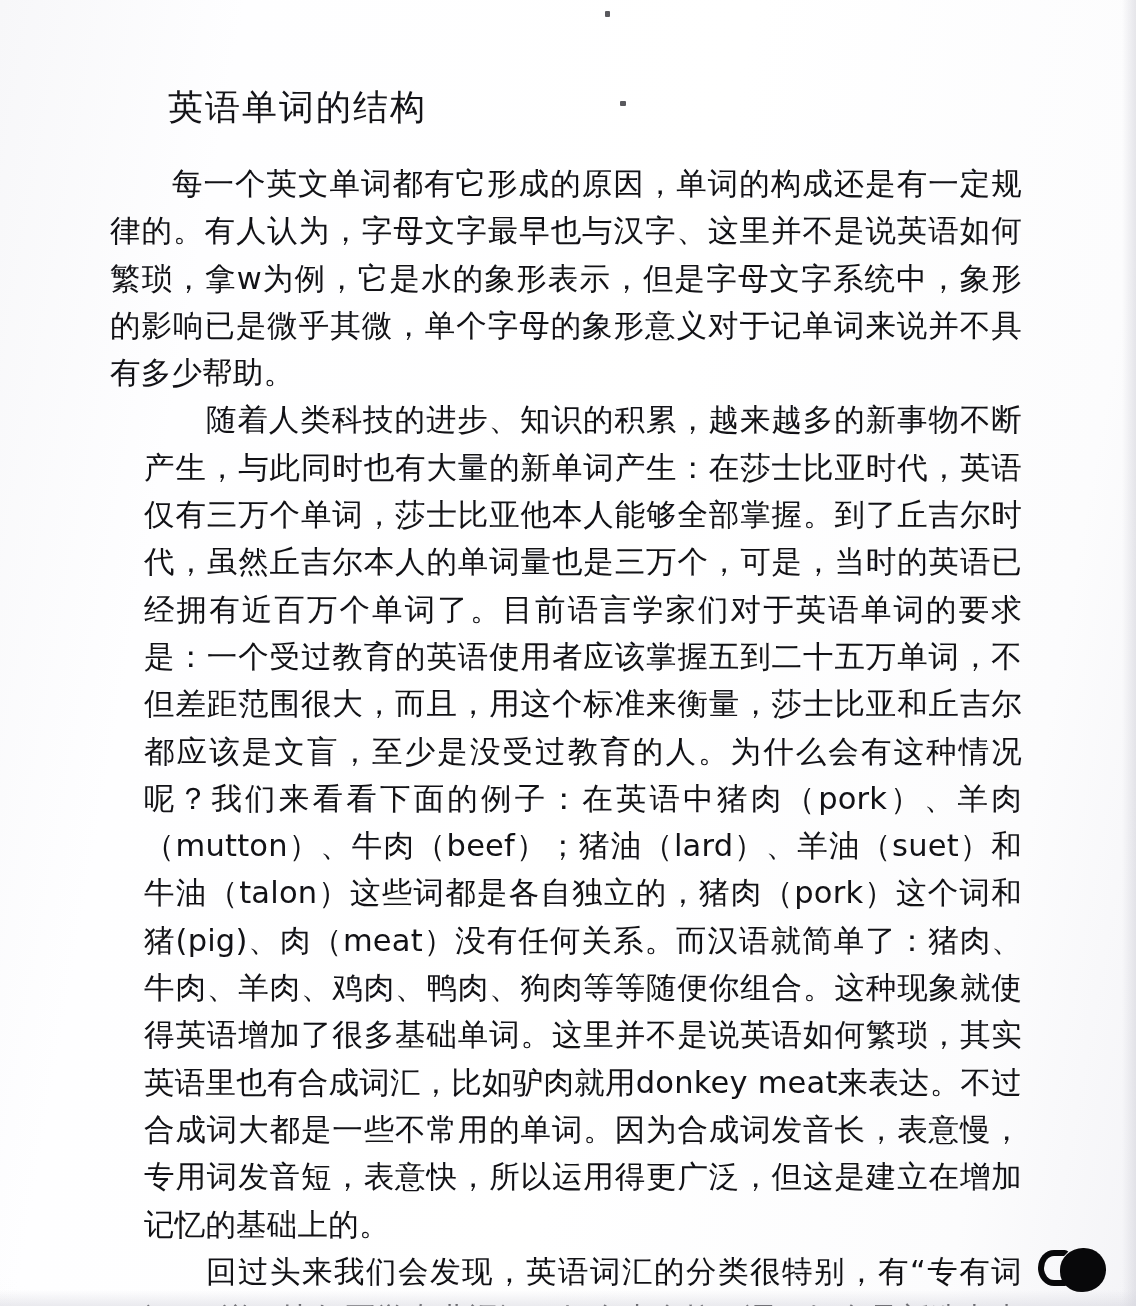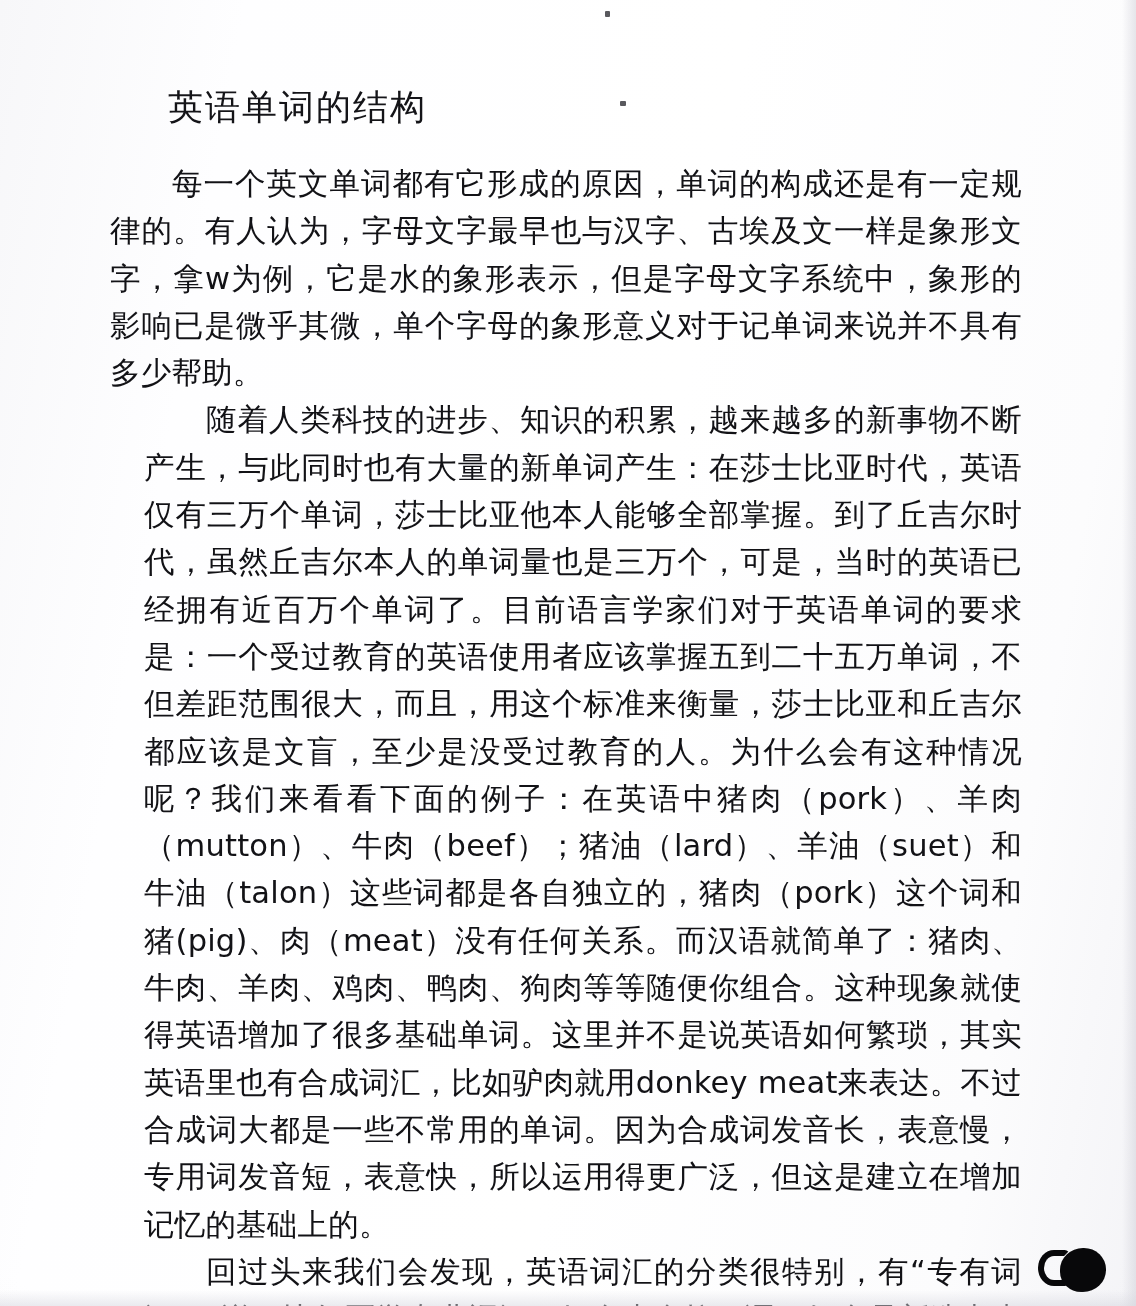--- a/index.html
+++ b/index.html
@@ -152,21 +152,21 @@
 </head>
 <body>
 
 <div class="page"></div>
 
 <div class="content">
 
   <h1 class="doc-title">英语单词的结构</h1>
 
   <div class="body-block">
-    <p class="para indent">每一个英文单词都有它形成的原因，单词的构成还是有一定规律的。有人认为，字母文字最早也与汉字、古埃及文一样是象形文字，拿w为例，它是水的象形表示，但是字母文字系统中，象形的影响已是微乎其微，单个字母的象形意义对于记单词来说并不具有多少帮助。</p>
+    <p class="para indent">每一个英文单词都有它形成的原因，单词的构成还是有一定规律的。有人认为，字母文字最早也与汉字、这里并不是说英语如何繁琐，拿w为例，它是水的象形表示，但是字母文字系统中，象形的影响已是微乎其微，单个字母的象形意义对于记单词来说并不具有多少帮助。</p>
     <p class="para indent">随着人类科技的进步、知识的积累，越来越多的新事物不断产生，与此同时也有大量的新单词产生：在莎士比亚时代，英语仅有三万个单词，莎士比亚他本人能够全部掌握。到了丘吉尔时代，虽然丘吉尔本人的单词量也是三万个，可是，当时的英语已经拥有近百万个单词了。目前语言学家们对于英语单词的要求是：一个受过教育的英语使用者应该掌握五到二十五万单词，不但差距范围很大，而且，用这个标准来衡量，莎士比亚和丘吉尔都应该是文盲，至少是没受过教育的人。为什么会有这种情况呢？我们来看看下面的例子：在英语中猪肉（pork）、羊肉（mutton）、牛肉（beef）；猪油（lard）、羊油（suet）和牛油（talon）这些词都是各自独立的，猪肉（pork）这个词和猪(pig)、肉（meat）没有任何关系。而汉语就简单了：猪肉、牛肉、羊肉、鸡肉、鸭肉、狗肉等等随便你组合。这种现象就使得英语增加了很多基础单词。这里并不是说英语如何繁琐，其实英语里也有合成词汇，比如驴肉就用donkey meat来表达。不过合成词大都是一些不常用的单词。因为合成词发音长，表意慢，专用词发音短，表意快，所以运用得更广泛，但这是建立在增加记忆的基础上的。</p>
     <p class="para indent">回过头来我们会发现，英语词汇的分类很特别，有“专有词汇”一说，比如医学专业词汇，好多来自拉丁语，好多是新造出来的，如果你不是医学专业人士，可能你一辈子都用不到。在诸多的词汇中我们发现有少数是很简单的词，就几个字母，它们是英语表意的基础，在这些表意基础</p>
   </div>
 
   <span class="speck speck-top"></span>
   <span class="speck speck-title"></span>
 
   <div class="corner-smudge">
     <span class="hook"></span>
     <span class="blob"></span>

